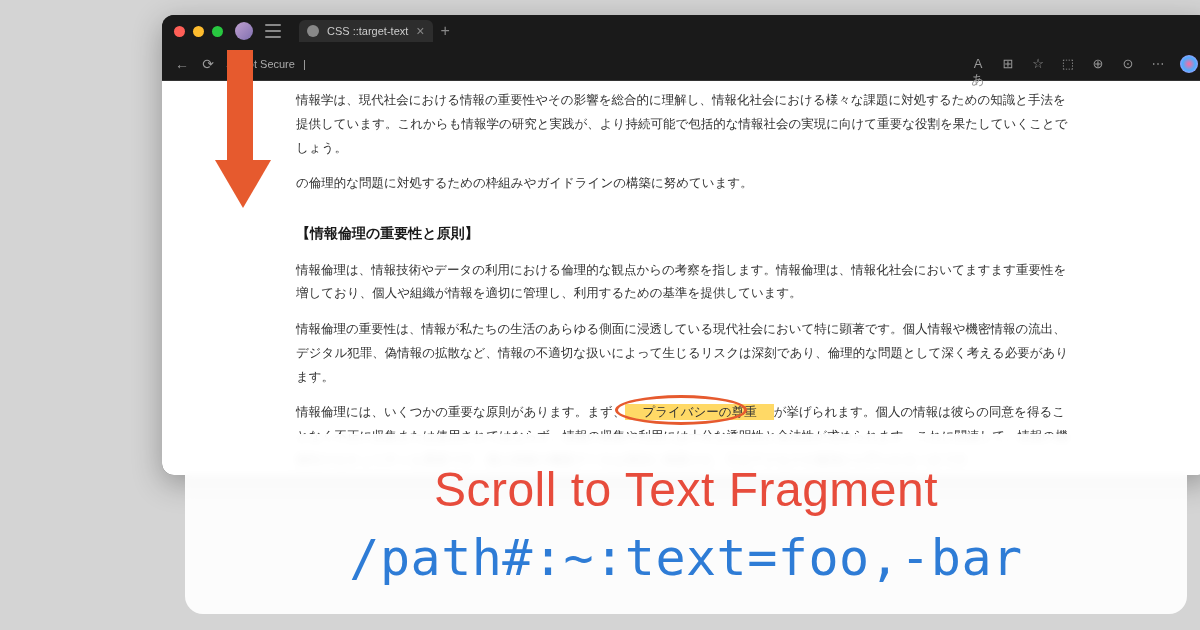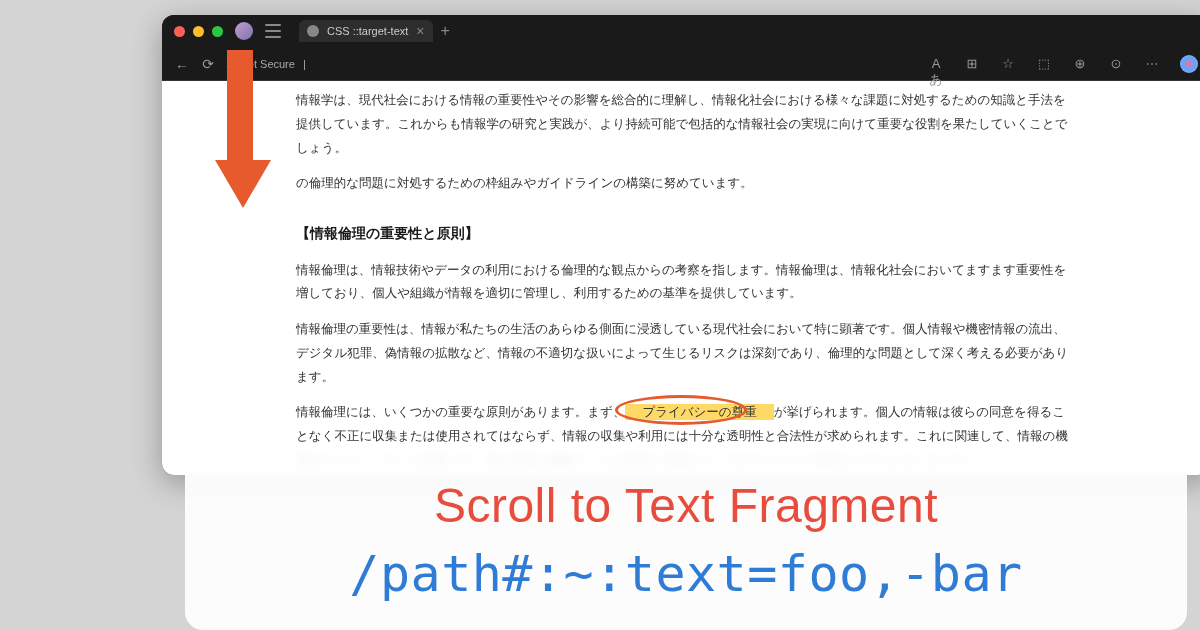--- a/index.html
+++ b/index.html
@@ -114,21 +114,21 @@
     .not-secure {
       display: flex;
       align-items: center;
       gap: 4px;
       color: #aaa;
     }
     .url-text { color: #999; }
     .url-host { color: #eee; }
     .toolbar-right {
       display: flex;
-      gap: 20px;
+      gap: 14px;
       align-items: center;
       justify-content: space-between;
     }
     .tb-icon {
       width: 16px;
       height: 16px;
       color: #999;
       font-size: 13px;
       text-align: center;
     }
@@ -195,21 +195,21 @@
     .arrow-head {
       width: 0;
       height: 0;
       border-left: 28px solid transparent;
       border-right: 28px solid transparent;
       border-top: 48px solid #e65a2e;
       margin: 0 auto;
     }
     .overlay-card {
       position: absolute;
-      bottom: 0;
+      bottom: 16px;
       left: 185px;
       width: 1002px;
       height: 180px;
       background: rgba(255,255,255,0.93);
       border-radius: 18px;
       display: flex;
       flex-direction: column;
       align-items: center;
       justify-content: center;
       gap: 12px;

